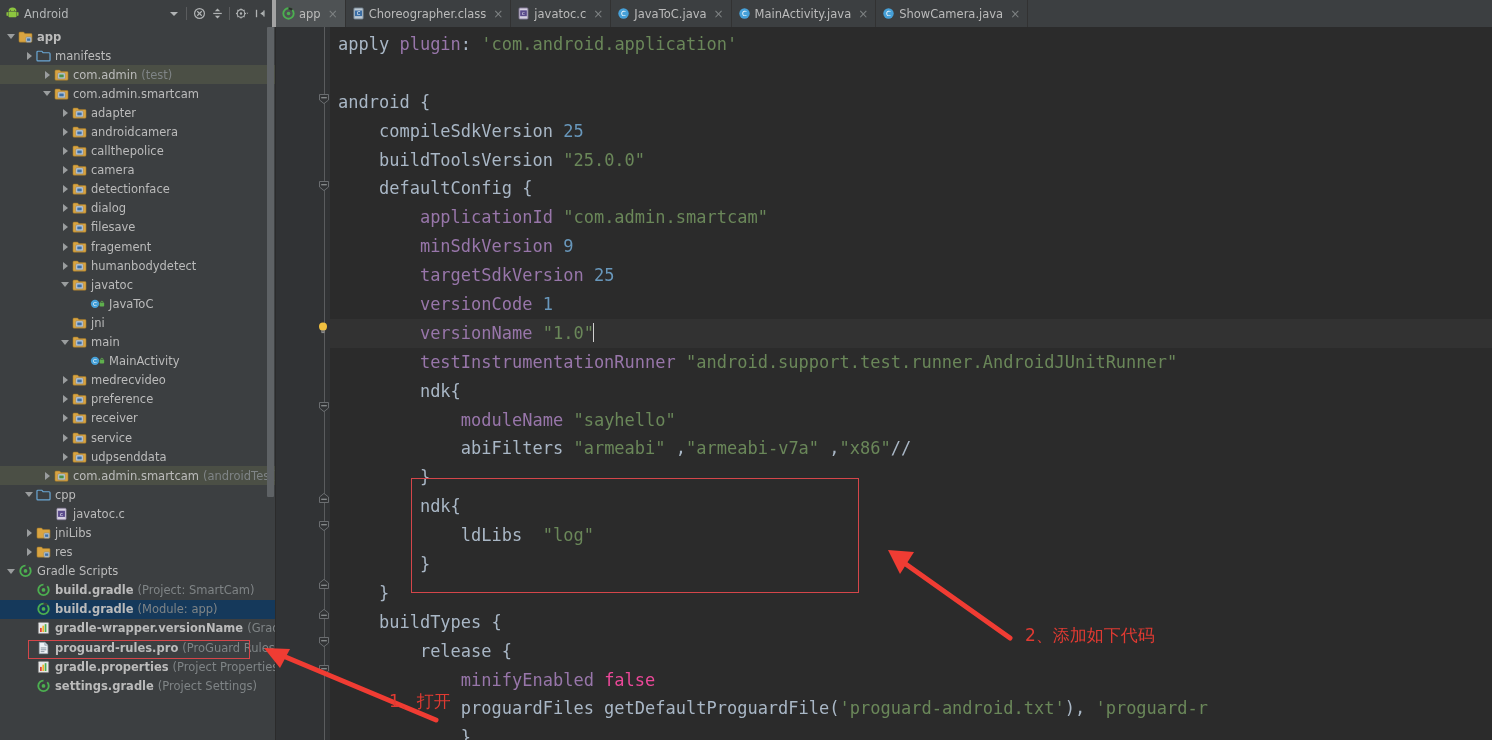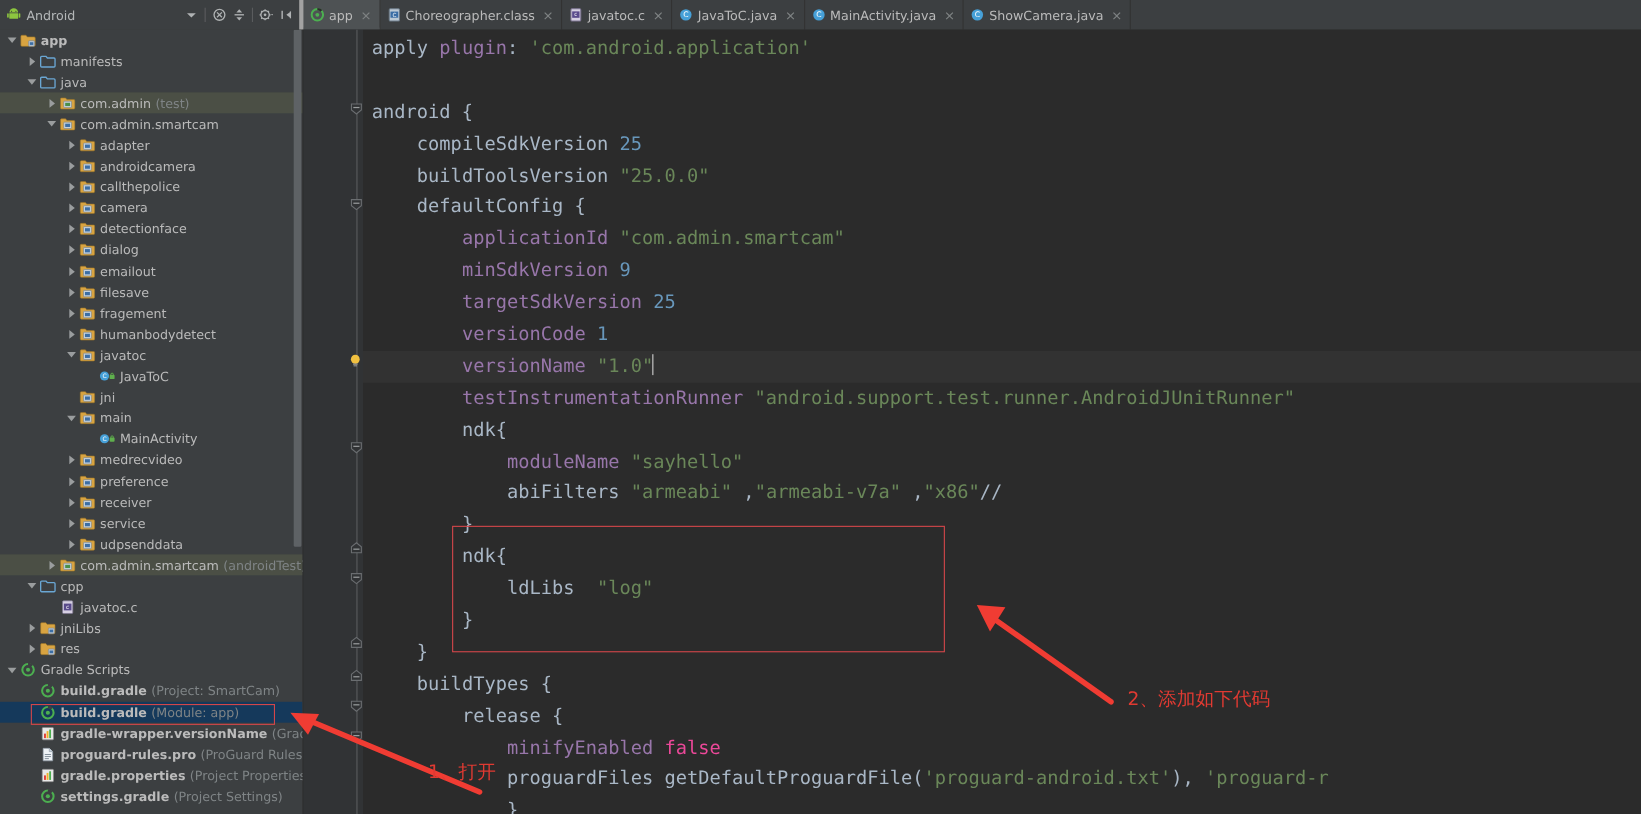--- a/index.html
+++ b/index.html
@@ -236,29 +236,20 @@
           </div>
           <div class="trow" style="padding-left: 22px; text-align: right;">
             <span class="twist">
               <i class="tw-r"></i>
             </span>
             <span class="ticon"><svg viewBox="0 0 16 15" width="15" height="14">
                 <path d="M1 3.4a1 1 0 0 1 1-1h4.2l1.3 1.6H14a1 1 0 0 1 1 1v6.8a1 1 0 0 1-1 1H2a1 1 0 0 1-1-1z" fill="none" stroke="#6aa7d4" stroke-width="1.3"></path>
               </svg></span>
             <span class="tname">manifests</span>
           </div>
-          <div class="trow" style="padding-left: 22px;">
-            <span class="twist">
-              <i class="tw-d"></i>
-            </span>
-            <span class="ticon"><svg viewBox="0 0 16 15" width="15" height="14">
-                <path d="M1 3.4a1 1 0 0 1 1-1h4.2l1.3 1.6H14a1 1 0 0 1 1 1v6.8a1 1 0 0 1-1 1H2a1 1 0 0 1-1-1z" fill="none" stroke="#6aa7d4" stroke-width="1.3"></path>
-              </svg></span>
-            <span class="tname">java</span>
-          </div>
           <div class="trow sel-green" style="padding-left: 40px;">
             <span class="twist">
               <i class="tw-r"></i>
             </span>
             <span class="ticon"><svg viewBox="0 0 16 15" width="15" height="14">
                 <path d="M1 3.2a1 1 0 0 1 1-1h4l1.3 1.6H14a1 1 0 0 1 1 1v7.2a1 1 0 0 1-1 1H2a1 1 0 0 1-1-1z" fill="#d9a441" stroke="#9a7429" stroke-width=".6"></path>
                 <rect x="4.2" y="5.4" width="7.6" height="6.2" rx=".7" fill="#c8d3dd" stroke="#76828e" stroke-width=".6"></rect>
                 <rect x="5.6" y="6.9" width="4.8" height="3.2" fill="#4a8f4a"></rect>
               </svg></span>
             <span class="tname">com.admin</span>
@@ -333,31 +324,20 @@
           <div class="trow" style="padding-left: 58px;">
             <span class="twist">
               <i class="tw-r"></i>
             </span>
             <span class="ticon"><svg viewBox="0 0 16 15" width="15" height="14">
                 <path d="M1 3.2a1 1 0 0 1 1-1h4l1.3 1.6H14a1 1 0 0 1 1 1v7.2a1 1 0 0 1-1 1H2a1 1 0 0 1-1-1z" fill="#d9a441" stroke="#9a7429" stroke-width=".6"></path>
                 <rect x="4.2" y="5.4" width="7.6" height="6.2" rx=".7" fill="#c8d3dd" stroke="#76828e" stroke-width=".6"></rect>
                 <rect x="5.6" y="6.9" width="4.8" height="3.2" fill="#3b6ea5"></rect>
               </svg></span>
             <span class="tname">dialog</span>
-          </div>
-          <div class="trow" style="padding-left: 58px;">
-            <span class="twist">
-              <i class="tw-r"></i>
-            </span>
-            <span class="ticon"><svg viewBox="0 0 16 15" width="15" height="14">
-                <path d="M1 3.2a1 1 0 0 1 1-1h4l1.3 1.6H14a1 1 0 0 1 1 1v7.2a1 1 0 0 1-1 1H2a1 1 0 0 1-1-1z" fill="#d9a441" stroke="#9a7429" stroke-width=".6"></path>
-                <rect x="4.2" y="5.4" width="7.6" height="6.2" rx=".7" fill="#c8d3dd" stroke="#76828e" stroke-width=".6"></rect>
-                <rect x="5.6" y="6.9" width="4.8" height="3.2" fill="#3b6ea5"></rect>
-              </svg></span>
-            <span class="tname">emailout</span>
           </div>
           <div class="trow" style="padding-left: 58px;">
             <span class="twist">
               <i class="tw-r"></i>
             </span>
             <span class="ticon"><svg viewBox="0 0 16 15" width="15" height="14">
                 <path d="M1 3.2a1 1 0 0 1 1-1h4l1.3 1.6H14a1 1 0 0 1 1 1v7.2a1 1 0 0 1-1 1H2a1 1 0 0 1-1-1z" fill="#d9a441" stroke="#9a7429" stroke-width=".6"></path>
                 <rect x="4.2" y="5.4" width="7.6" height="6.2" rx=".7" fill="#c8d3dd" stroke="#76828e" stroke-width=".6"></rect>
                 <rect x="5.6" y="6.9" width="4.8" height="3.2" fill="#3b6ea5"></rect>
               </svg></span>

